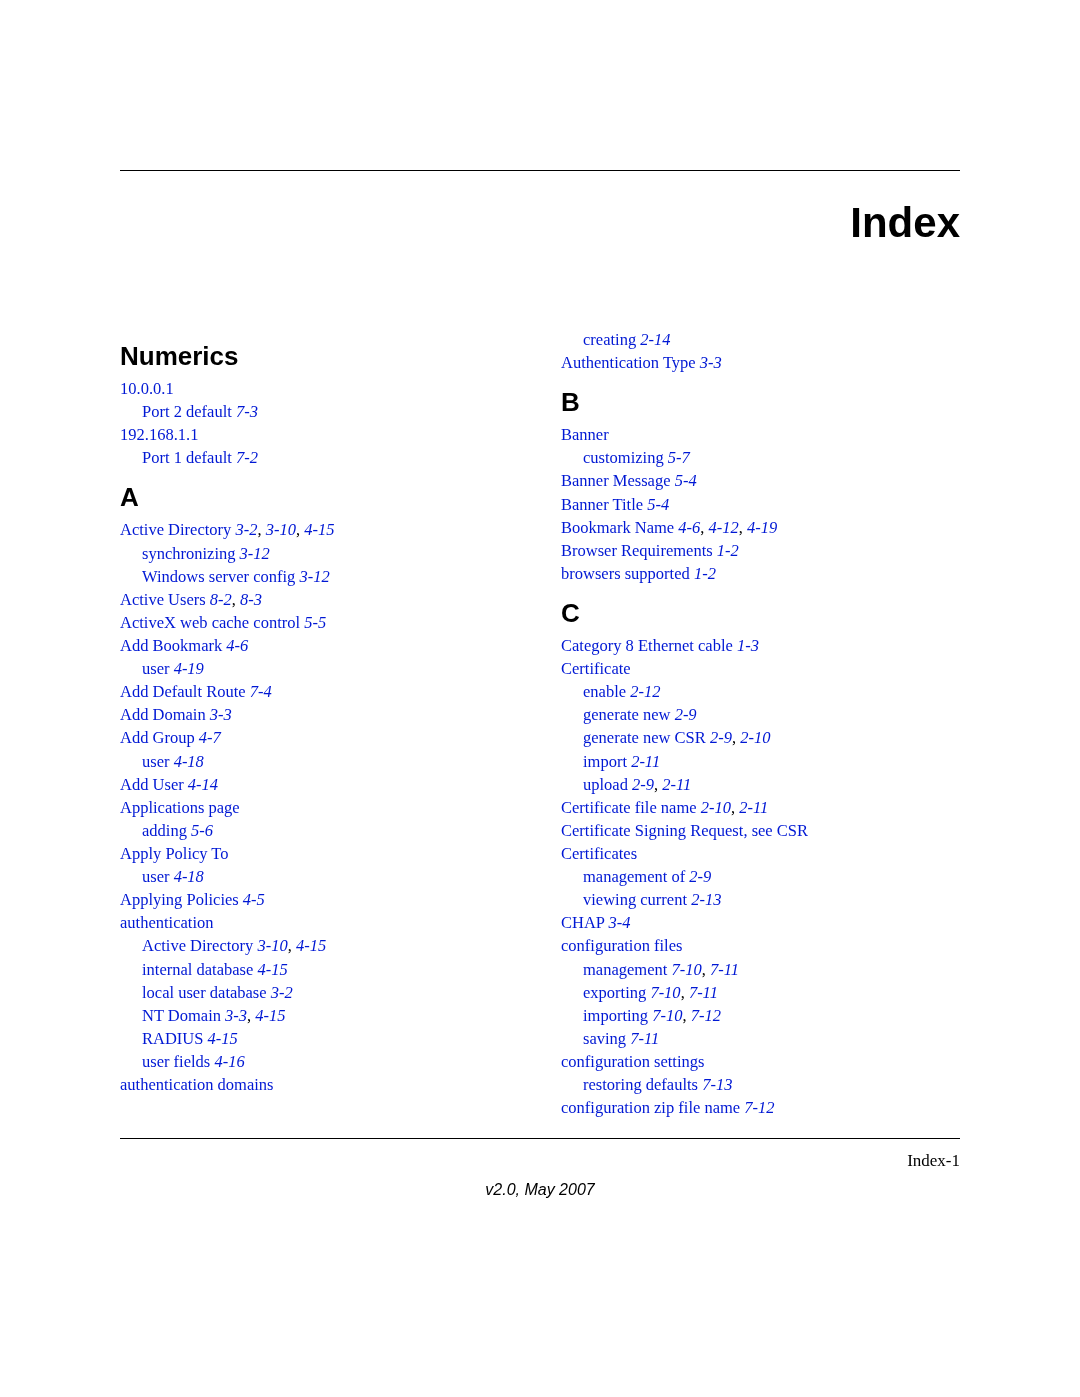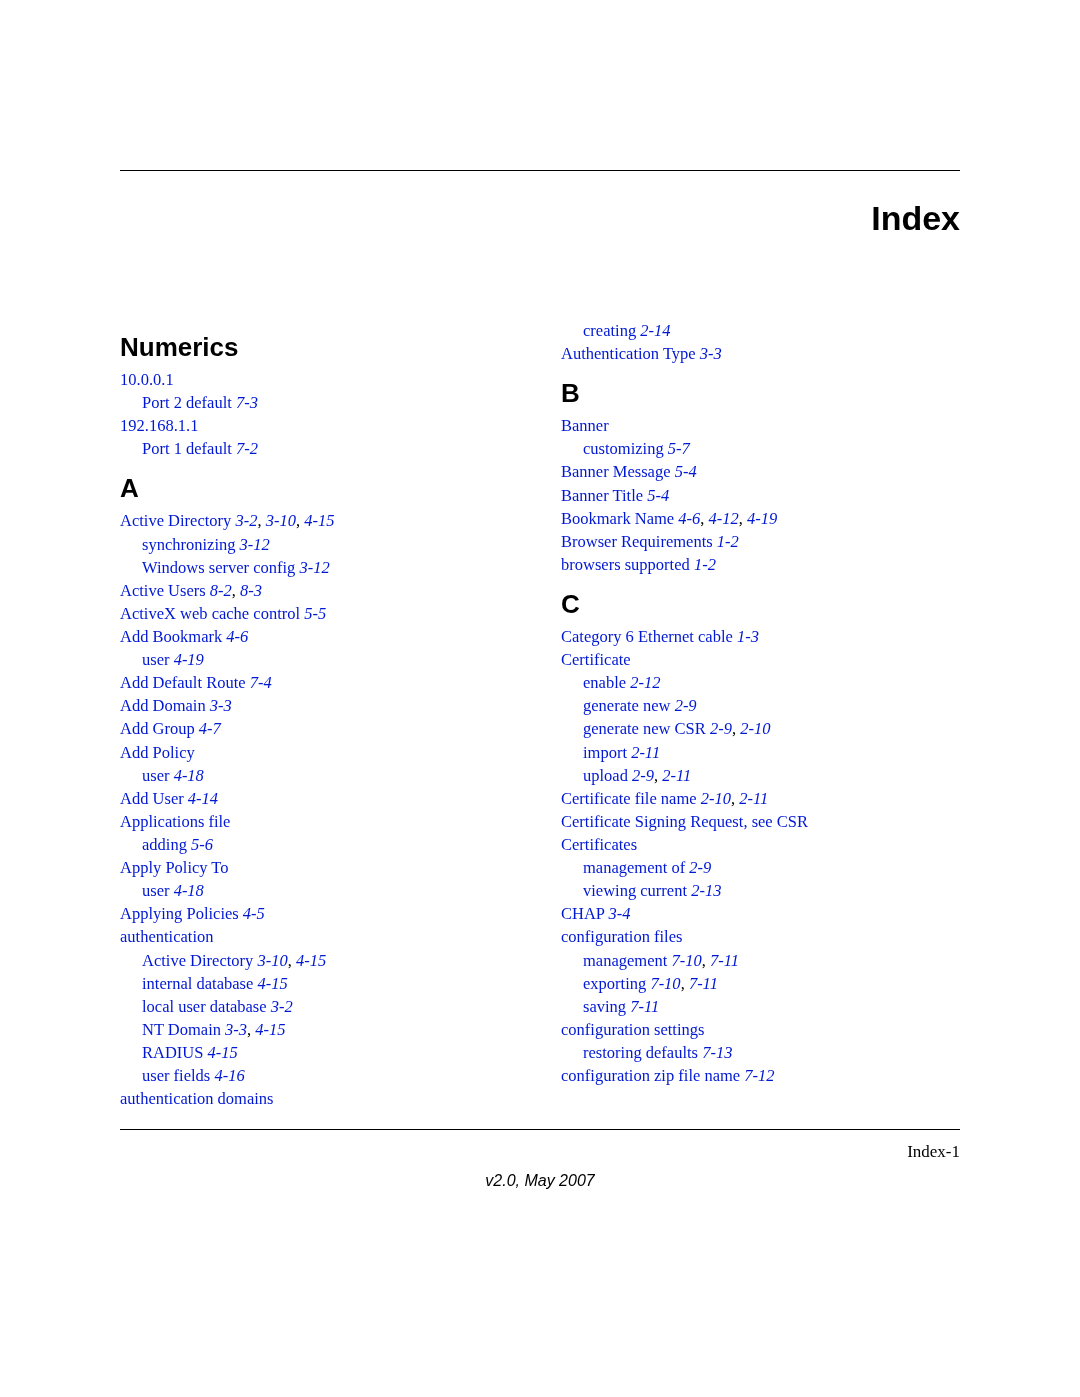--- a/index.html
+++ b/index.html
@@ -14,21 +14,21 @@
     padding: 60px 120px 40px 120px;
   }
   .top-rule, .bottom-rule {
     border-top: 1.5px solid #000;
     margin: 0;
   }
   .top-rule { margin-top: 110px; }
   h1.title {
     font-family: Arial, Helvetica, sans-serif;
     font-weight: bold;
-    font-size: 34px;
+    font-size: 42px;
     text-align: right;
     margin: 28px 0 80px 0;
   }
   .columns {
     display: flex;
     gap: 42px;
   }
   .col {
     flex: 1;
     min-width: 0;
@@ -82,24 +82,23 @@
         <div class="entry lvl1"><span class="link">Active Directory </span><span class="link ital">3-2</span><span class="sep">, </span><span class="link ital">3-10</span><span class="sep">, </span><span class="link ital">4-15</span></div>
         <div class="entry lvl2"><span class="link">synchronizing </span><span class="link ital">3-12</span></div>
         <div class="entry lvl2"><span class="link">Windows server config </span><span class="link ital">3-12</span></div>
         <div class="entry lvl1"><span class="link">Active Users </span><span class="link ital">8-2</span><span class="sep">, </span><span class="link ital">8-3</span></div>
         <div class="entry lvl1"><span class="link">ActiveX web cache control </span><span class="link ital">5-5</span></div>
         <div class="entry lvl1"><span class="link">Add Bookmark </span><span class="link ital">4-6</span></div>
         <div class="entry lvl2"><span class="link">user </span><span class="link ital">4-19</span></div>
         <div class="entry lvl1"><span class="link">Add Default Route </span><span class="link ital">7-4</span></div>
         <div class="entry lvl1"><span class="link">Add Domain </span><span class="link ital">3-3</span></div>
         <div class="entry lvl1"><span class="link">Add Group </span><span class="link ital">4-7</span></div>
-        <div class="entry lvl1"><span class="link">Add Policy</span></div>
         <div class="entry lvl2"><span class="link">user </span><span class="link ital">4-18</span></div>
         <div class="entry lvl1"><span class="link">Add User </span><span class="link ital">4-14</span></div>
-        <div class="entry lvl1"><span class="link">Applications file</span></div>
+        <div class="entry lvl1"><span class="link">Applications page</span></div>
         <div class="entry lvl2"><span class="link">adding </span><span class="link ital">5-6</span></div>
         <div class="entry lvl1"><span class="link">Apply Policy To</span></div>
         <div class="entry lvl2"><span class="link">user </span><span class="link ital">4-18</span></div>
         <div class="entry lvl1"><span class="link">Applying Policies </span><span class="link ital">4-5</span></div>
         <div class="entry lvl1"><span class="link">authentication</span></div>
         <div class="entry lvl2"><span class="link">Active Directory </span><span class="link ital">3-10</span><span class="sep">, </span><span class="link ital">4-15</span></div>
         <div class="entry lvl2"><span class="link">internal database </span><span class="link ital">4-15</span></div>
         <div class="entry lvl2"><span class="link">local user database </span><span class="link ital">3-2</span></div>
         <div class="entry lvl2"><span class="link">NT Domain </span><span class="link ital">3-3</span><span class="sep">, </span><span class="link ital">4-15</span></div>
         <div class="entry lvl2"><span class="link">RADIUS </span><span class="link ital">4-15</span></div>
@@ -111,36 +110,37 @@
         <div class="entry lvl1"><span class="link">Authentication Type </span><span class="link ital">3-3</span></div>
         <h2 class="letter">B</h2>
         <div class="entry lvl1"><span class="link">Banner</span></div>
         <div class="entry lvl2"><span class="link">customizing </span><span class="link ital">5-7</span></div>
         <div class="entry lvl1"><span class="link">Banner Message </span><span class="link ital">5-4</span></div>
         <div class="entry lvl1"><span class="link">Banner Title </span><span class="link ital">5-4</span></div>
         <div class="entry lvl1"><span class="link">Bookmark Name </span><span class="link ital">4-6</span><span class="sep">, </span><span class="link ital">4-12</span><span class="sep">, </span><span class="link ital">4-19</span></div>
         <div class="entry lvl1"><span class="link">Browser Requirements </span><span class="link ital">1-2</span></div>
         <div class="entry lvl1"><span class="link">browsers supported </span><span class="link ital">1-2</span></div>
         <h2 class="letter">C</h2>
-        <div class="entry lvl1"><span class="link">Category 6 Ethernet cable </span><span class="link ital">1-3</span></div>
+        <div class="entry lvl1"><span class="link">Category 8 Ethernet cable </span><span class="link ital">1-3</span></div>
         <div class="entry lvl1"><span class="link">Certificate</span></div>
         <div class="entry lvl2"><span class="link">enable </span><span class="link ital">2-12</span></div>
         <div class="entry lvl2"><span class="link">generate new </span><span class="link ital">2-9</span></div>
         <div class="entry lvl2"><span class="link">generate new CSR </span><span class="link ital">2-9</span><span class="sep">, </span><span class="link ital">2-10</span></div>
         <div class="entry lvl2"><span class="link">import </span><span class="link ital">2-11</span></div>
         <div class="entry lvl2"><span class="link">upload </span><span class="link ital">2-9</span><span class="sep">, </span><span class="link ital">2-11</span></div>
         <div class="entry lvl1"><span class="link">Certificate file name </span><span class="link ital">2-10</span><span class="sep">, </span><span class="link ital">2-11</span></div>
         <div class="entry lvl1"><span class="link">Certificate Signing Request, see CSR</span></div>
         <div class="entry lvl1"><span class="link">Certificates</span></div>
         <div class="entry lvl2"><span class="link">management of </span><span class="link ital">2-9</span></div>
         <div class="entry lvl2"><span class="link">viewing current </span><span class="link ital">2-13</span></div>
         <div class="entry lvl1"><span class="link">CHAP </span><span class="link ital">3-4</span></div>
         <div class="entry lvl1"><span class="link">configuration files</span></div>
         <div class="entry lvl2"><span class="link">management </span><span class="link ital">7-10</span><span class="sep">, </span><span class="link ital">7-11</span></div>
         <div class="entry lvl2"><span class="link">exporting </span><span class="link ital">7-10</span><span class="sep">, </span><span class="link ital">7-11</span></div>
+        <div class="entry lvl2"><span class="link">importing </span><span class="link ital">7-10</span><span class="sep">, </span><span class="link ital">7-12</span></div>
         <div class="entry lvl2"><span class="link">saving </span><span class="link ital">7-11</span></div>
         <div class="entry lvl1"><span class="link">configuration settings</span></div>
         <div class="entry lvl2"><span class="link">restoring defaults </span><span class="link ital">7-13</span></div>
         <div class="entry lvl1"><span class="link">configuration zip file name </span><span class="link ital">7-12</span></div>
       </div>
   </div>
 
   <div class="bottom-rule"></div>
   <div class="page-num">Index-1</div>
   <div class="footer-version">v2.0, May 2007</div>

